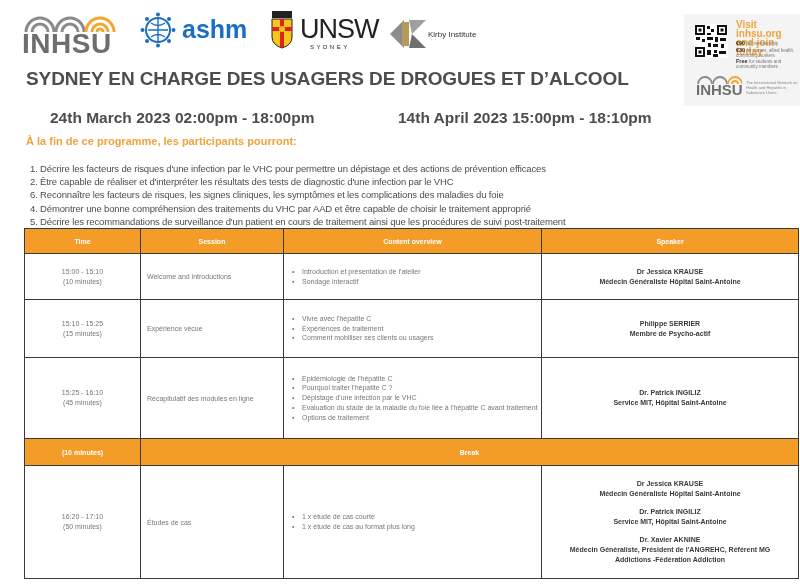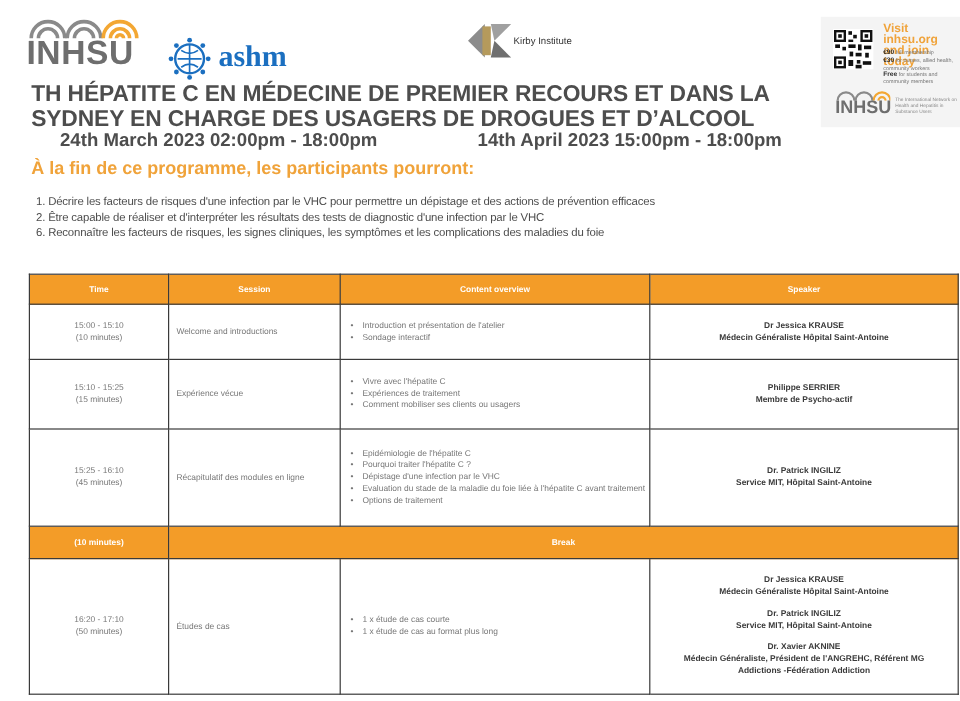--- a/index.html
+++ b/index.html
@@ -5,21 +5,21 @@
   * { box-sizing: border-box; margin: 0; padding: 0; }
   html, body { width: 800px; height: 584px; overflow: hidden; background: #ffffff; }
   body { font-family: "Liberation Sans", sans-serif; color: #4a4a4a; position: relative; }
 
   
   .logos { position: absolute; left: 0; top: 0; width: 680px; height: 60px; }
   .logo { position: absolute; }
   .logo-inhsu { left: 22px; top: 12px; width: 95px; height: 46px; }
   .logo-inhsu .arcs { position: absolute; left: 0; top: 0; width: 95px; height: 20px; }
   .logo-inhsu .word { position: absolute; left: 0; top: 18px; font-family: "Liberation Sans", sans-serif; font-weight: bold; font-size: 28px; color: #6e6e6e; letter-spacing: 0.5px; line-height: 28px; }
-  .logo-ashm { left: 140px; top: 31px; width: 115px; height: 36px; font-family: Liberation Serif, serif; }
+  .logo-ashm { left: 140px; top: 12px; width: 115px; height: 36px; }
   .logo-ashm .globe { position: absolute; left: 0; top: 0; width: 36px; height: 36px; }
   .logo-ashm .word { position: absolute; left: 42px; top: 3px; font-weight: bold; font-size: 25px; color: #1b6fc0; line-height: 28px; }
   .logo-unsw { left: 270px; top: 11px; width: 105px; height: 46px; }
   .logo-unsw .crest { position: absolute; left: 0; top: 0; width: 24px; height: 40px; }
   .logo-unsw .word { position: absolute; left: 30px; top: 4px; font-size: 27px; color: #222; line-height: 28px; letter-spacing: -1px; }
   .logo-unsw .sub { position: absolute; left: 40px; top: 33px; font-size: 6px; color: #222; letter-spacing: 2.5px; }
   .logo-kirby { left: 388px; top: 14px; width: 100px; height: 40px; }
   .logo-kirby .mark { position: absolute; left: 0; top: 0; width: 40px; height: 40px; }
   .logo-kirby .word { position: absolute; left: 40px; top: 16px; font-size: 8px; color: #333; }
 
@@ -33,21 +33,21 @@
   .promo .inhsu-small .word { position: absolute; left: 0; top: 10px; font-weight: bold; font-size: 15px; color: #6e6e6e; line-height: 16px; }
   .promo .tagline { position: absolute; left: 62px; top: 66px; width: 52px; font-size: 4px; line-height: 5px; color: #888; }
 
   
   .title { position: absolute; left: 26px; top: 68px; width: 680px; font-weight: bold; font-size: 19px; line-height: 21px; color: #4d4d4d; letter-spacing: -0.1px; }
   .dates { position: absolute; top: 109px; font-weight: bold; font-size: 15.5px; color: #4d4d4d; line-height: 18px; }
   .date1 { left: 50px; }
   .date2 { left: 398px; }
 
   
-  .obj-heading { position: absolute; left: 26px; top: 135px; font-weight: bold; font-size: 15px; color: #f0a33a; line-height: 12px; }
+  .obj-heading { position: absolute; left: 26px; top: 135px; font-weight: bold; font-size: 11px; color: #f0a33a; line-height: 12px; }
   .obj-list { position: absolute; left: 30px; top: 162px; width: 640px; list-style: none; }
   .obj-list li { font-size: 9.5px; line-height: 13.2px; color: #4d4d4d; white-space: nowrap; letter-spacing: -0.15px; }
 
   
   .schedule { position: absolute; left: 24px; top: 228px; width: 774px; border-collapse: collapse; table-layout: fixed; }
   .schedule td, .schedule th { border: 1px solid #3a3a3a; font-size: 7px; color: #777; vertical-align: middle; }
   .schedule th { background: #f39c28; color: #ffffff; font-weight: bold; height: 25px; text-align: center; font-size: 7px; }
   .schedule td.time { text-align: center; line-height: 10px; }
   .schedule td.session { padding-left: 6px; }
   .schedule td.content { padding-left: 8px; }
@@ -88,20 +88,31 @@
           <circle cx="33.5" cy="18" r="2"></circle>
         <circle cx="7" cy="7" r="2"></circle>
           <circle cx="29" cy="7" r="2"></circle>
         <circle cx="7" cy="29" r="2"></circle>
           <circle cx="29" cy="29" r="2"></circle>
       </g>
     </svg>
     <span class="word">ashm</span>
   </div>
 
+  <div class="logo logo-unsw">
+    <svg class="crest" viewBox="0 0 24 40">
+      <rect x="2" y="0" width="20" height="7" fill="#222"></rect>
+      <path d="M2 8 H22 V26 Q22 34 12 37 Q2 34 2 26 Z" fill="#f5c518" stroke="#222" stroke-width="1"></path>
+      <rect x="10" y="8" width="4" height="28" fill="#d22"></rect>
+      <rect x="2" y="16" width="20" height="4" fill="#d22"></rect>
+      <circle cx="12" cy="18" r="3" fill="#f5c518"></circle>
+    </svg>
+    <span class="word">UNSW</span>
+    <span class="sub">SYDNEY</span>
+  </div>
 
   <div class="logo logo-kirby">
     <svg class="mark" viewBox="0 0 40 40">
       <polygon points="2,20 16,6 16,34" fill="#8c8c8c"></polygon>
       <rect x="14" y="8" width="7" height="24" fill="#b59a5c"></rect>
       <polygon points="21,6 38,6 24,20" fill="#a0a0a0"></polygon>
       <polygon points="24,20 38,34 21,34" fill="#6f6f6f"></polygon>
     </svg>
     <span class="word">Kirby Institute</span>
   </div>
@@ -149,31 +160,32 @@
         <path d="M32 12 A7 7 0 0 1 46 12" stroke="#f3a733"></path>
         <path d="M36 12 A3 3 0 0 1 42 12" stroke="#f3a733"></path>
       </g>
     </svg>
     <span class="word">INHSU</span>
   </div>
   <div class="tagline">The International Network on Health and Hepatitis in Substance Users</div>
 </div>
 
 <div class="title">
-  <div>TH HÉPATITE C EN MÉDECINE DE PREMIER RECOURS ET DANS LA</div>
   <div>SYDNEY EN CHARGE DES USAGERS DE DROGUES ET D’ALCOOL</div>
 </div>
 <div class="dates date1">24th March 2023 02:00pm - 18:00pm</div>
-<div class="dates date2">14th April 2023 15:00pm - 18:00pm</div>
+<div class="dates date2">14th April 2023 15:00pm - 18:10pm</div>
 
 <div class="obj-heading">À la fin de ce programme, les participants pourront:</div>
 <ul class="obj-list">
   <li>1. Décrire les facteurs de risques d'une infection par le VHC pour permettre un dépistage et des actions de prévention efficaces</li>
   <li>2. Être capable de réaliser et d'interpréter les résultats des tests de diagnostic d'une infection par le VHC</li>
   <li>6. Reconnaître les facteurs de risques, les signes cliniques, les symptômes et les complications des maladies du foie</li>
+  <li>4. Démontrer une bonne compréhension des traitements du VHC par AAD et être capable de choisir le traitement approprié</li>
+  <li>5. Décrire les recommandations de surveillance d'un patient en cours de traitement ainsi que les procédures de suivi post-traitement</li>
 </ul>
 
 <table class="schedule">
   <colgroup>
     <col style="width:116px">
       <col style="width:143px">
       <col style="width:258px">
       <col style="width:257px">
   </colgroup>
   <thead>

